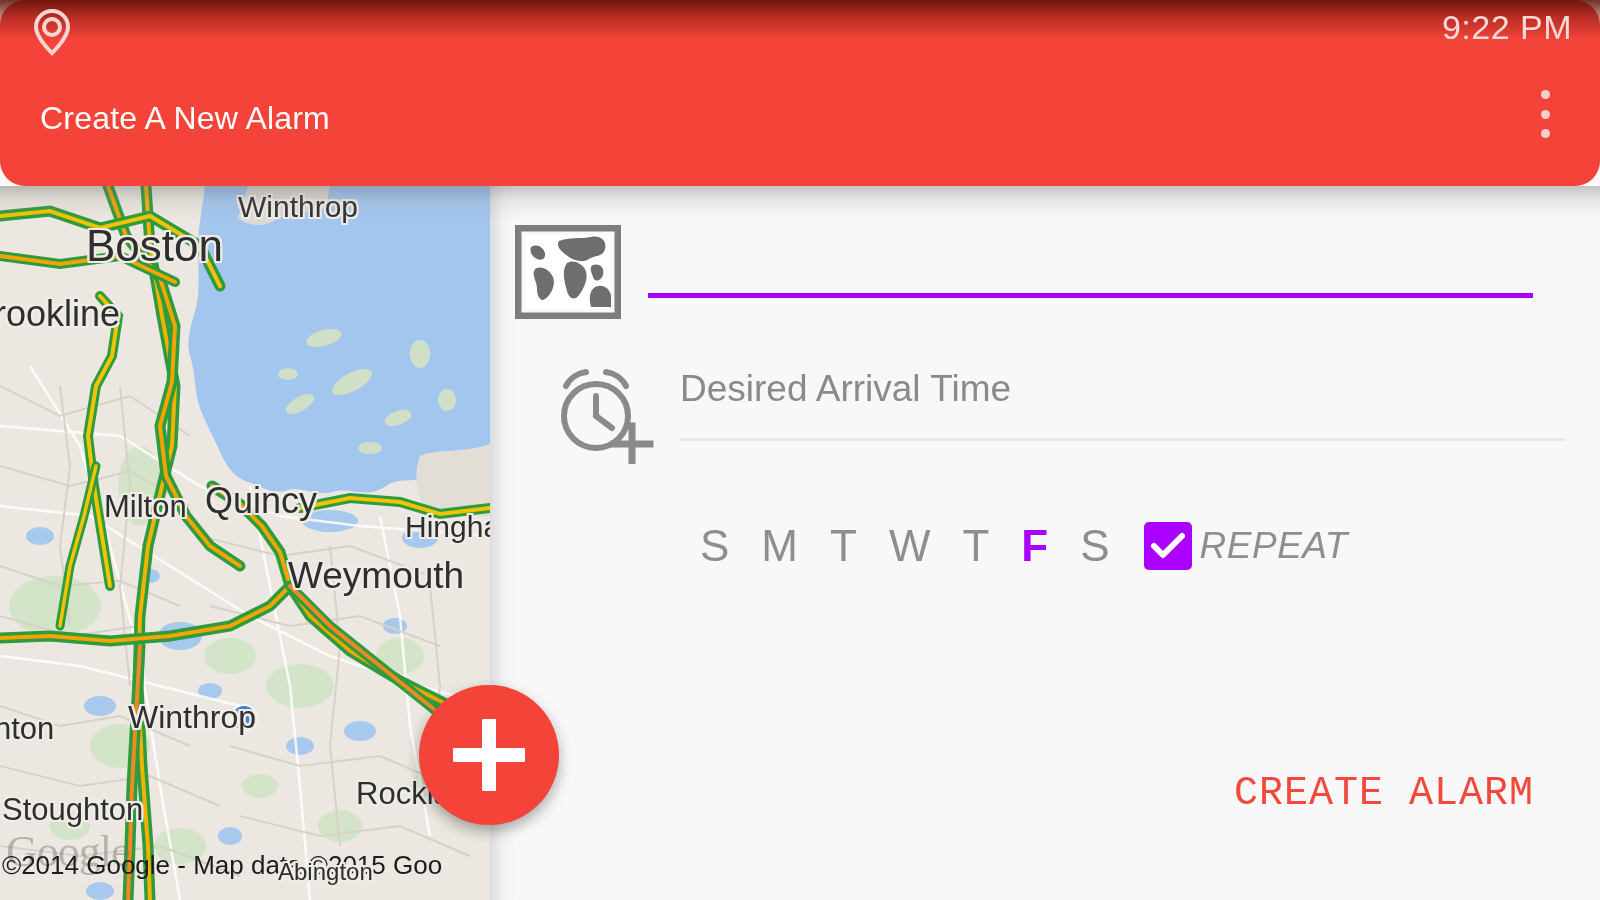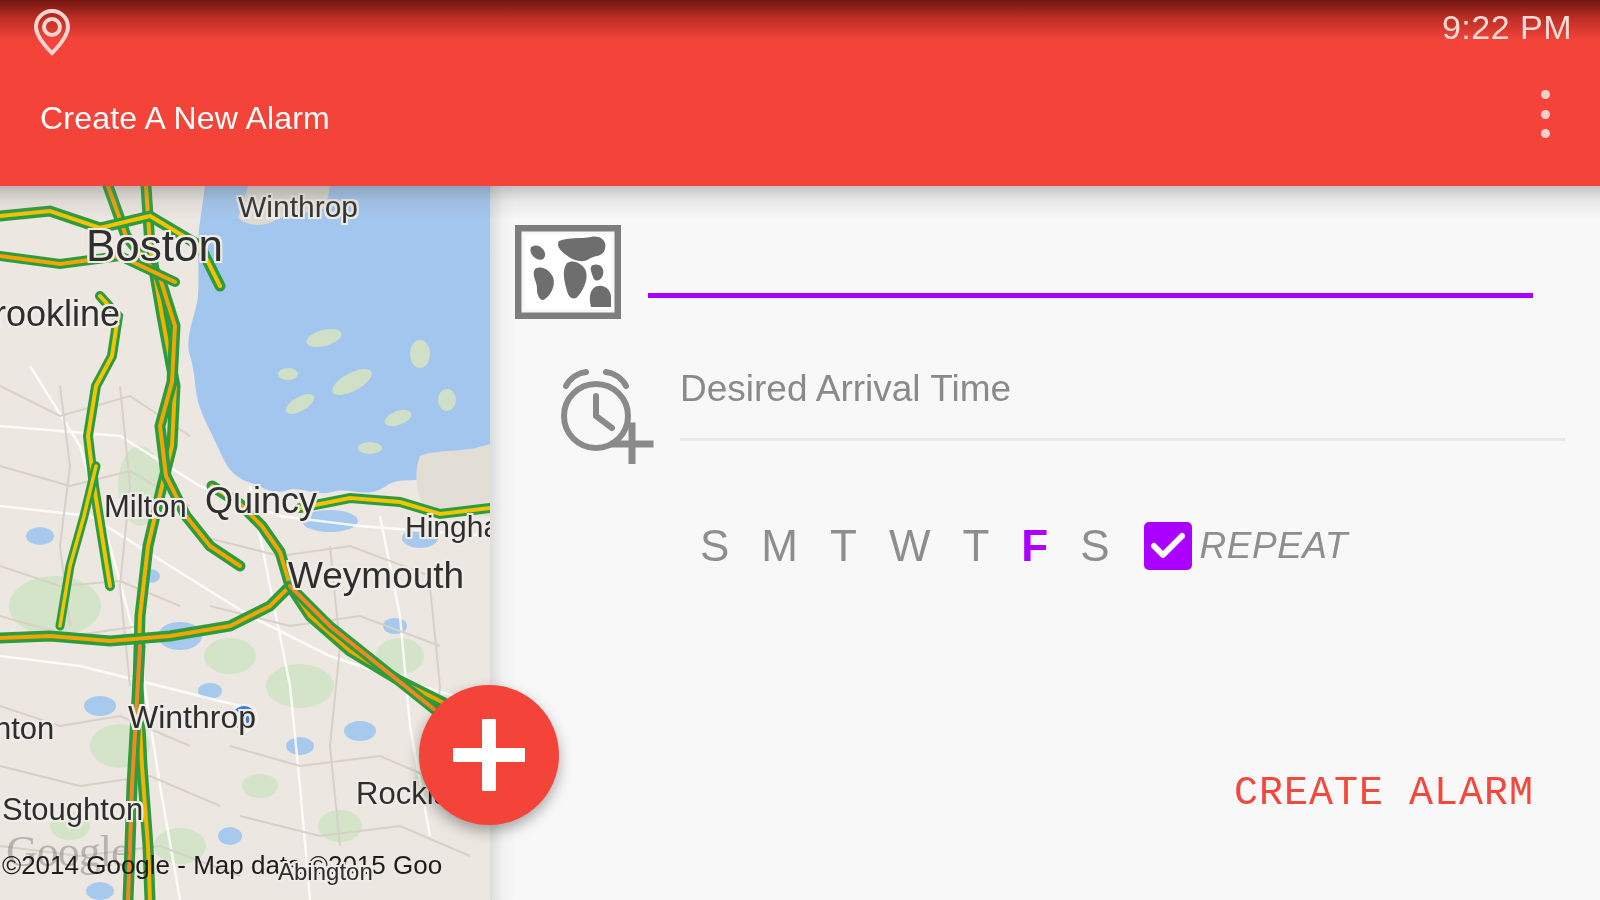--- a/index.html
+++ b/index.html
@@ -7,20 +7,21 @@
     width:1600px; height:900px;
     font-family:"Liberation Sans", sans-serif;
     background:#fafafa; overflow:hidden;
   }
   #app { position:relative; width:1600px; height:900px; overflow:hidden; }
 
   
   #appbar {
     position:absolute; left:0; top:0; width:1600px; height:186px;
     background:#F4443A;
+    border-radius:25px;
   }
   #statusbar-shade {
     position:absolute; left:0; top:0; width:1600px; height:40px;
     background:linear-gradient(to bottom, rgba(90,13,8,0.85) 0%, rgba(120,20,12,0.45) 45%, rgba(244,68,58,0) 100%);
     pointer-events:none;
   }
   #pin-icon { position:absolute; left:30px; top:8px; width:44px; height:48px; }
   #status-time {
     position:absolute; right:28px; top:8px;
     font-size:34px; color:#f7d9d6; letter-spacing:0.5px;

